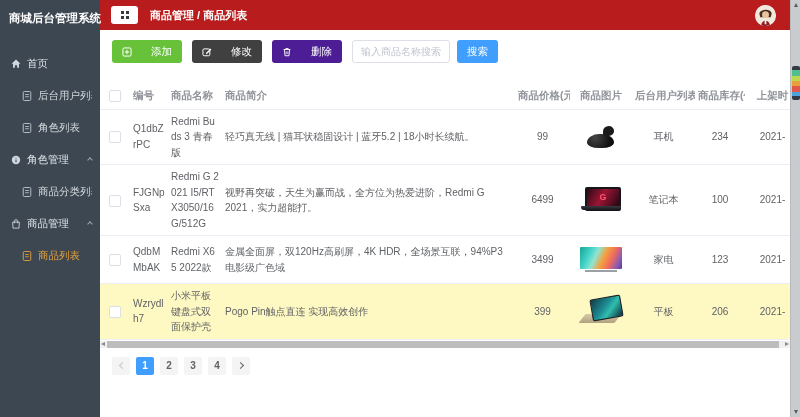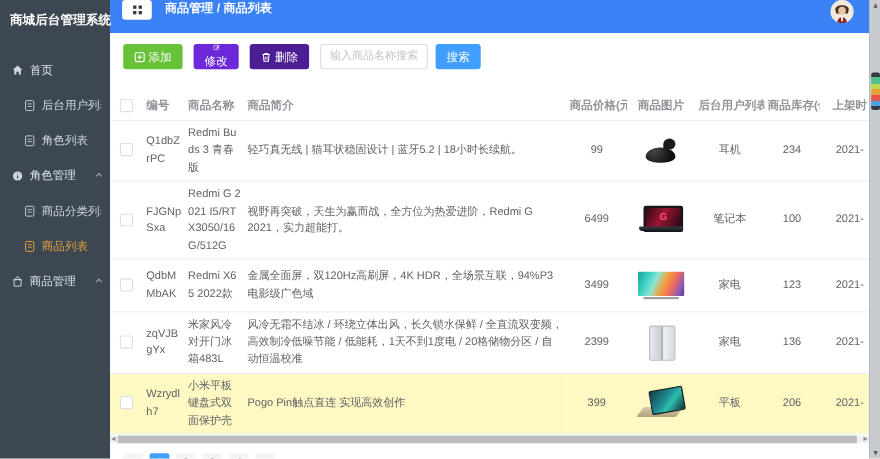--- a/index.html
+++ b/index.html
@@ -13,35 +13,35 @@
   .menu-item { display:flex; align-items:center; height:32px; padding:0 8px 0 10px; color:#dde3e8; font-size:10.5px; cursor:pointer; white-space:nowrap; }
   .menu-item.sub { padding-left:21px; color:#d4dade; }
   .menu-item.active { color:#e6a23c; }
   .menu-item .mi { width:12px; height:12px; margin-right:5px; flex:0 0 12px; display:inline-block; }
   .menu-item .lbl { overflow:hidden; text-overflow:clip; flex:1 1 auto; }
   .chev { width:4px; height:4px; border-right:1px solid #9aa5ae; border-bottom:1px solid #9aa5ae; flex:0 0 4px; margin-left:2px; }
   .chev.up { transform:rotate(-135deg); }
   .chev.down { transform:rotate(45deg); }
 
   
-  .header { position:absolute; left:100px; top:0; width:690px; height:30px; background:#3b82f6; display:flex; align-items:flex-start; z-index:4; }
+  .header { position:absolute; left:100px; top:0; width:690px; height:30px; background:#b91c1c; display:flex; align-items:center; z-index:4; }
   .grid-btn { width:27px; height:18px; background:#fff; border-radius:3px; margin-left:11px; display:flex; align-items:center; justify-content:center; border:none; cursor:pointer; }
   .grid-glyph { width:8px; height:8px; position:relative; }
   .grid-glyph::before { content:""; position:absolute; left:0; top:0; width:3px; height:3px; background:#3a3a3a; box-shadow:5px 0 0 #3a3a3a, 0 5px 0 #3a3a3a, 5px 5px 0 #3a3a3a; }
   .breadcrumb { color:#ffffff; font-size:11px; font-weight:bold; margin-left:12px; flex:1; }
   .avatar { width:21px; height:21px; border-radius:50%; margin-right:14px; overflow:hidden; background:#f2ece2; flex:0 0 21px; cursor:pointer; }
 
   
   .main { position:absolute; left:100px; top:30px; width:690px; height:387px; background:#fff; overflow:hidden; }
 
   .toolbar { display:flex; align-items:center; margin:10px 0 0 12px; height:23px; }
-  .btn { display:inline-flex; align-items:center; gap:3px; height:23px; padding:0 10px; border:none; border-radius:3px; color:#fff; font-size:10.5px; cursor:pointer; margin-right:10px; font-family:inherit; }
+  .btn { display:inline-flex; align-items:center; gap:19px; height:23px; padding:0 10px; border:none; border-radius:3px; color:#fff; font-size:10.5px; cursor:pointer; margin-right:10px; font-family:inherit; }
   .btn svg { display:block; }
   .btn-add { background:#67c23a; }
-  .btn-edit { background:#6d28d9;flex-direction:column; }
+  .btn-edit { background:#404040; }
   .btn-del { background:#4c1d95; }
   .search-input { width:98px; height:23px; border:1px solid #dcdfe6; border-radius:3px; padding:0 8px; font-size:10px; color:#606266; outline:none; font-family:inherit; }
   .search-input::placeholder { color:#c0c4cc; }
   .btn-search { background:#409eff; margin-left:7px; margin-right:0; }
 
   
   .table-wrap { margin-top:20px; width:690px; overflow:hidden; }
   table { border-collapse:collapse; table-layout:fixed; width:700px; }
   col.c-cb{width:30px;} col.c-id{width:38px;} col.c-name{width:54px;} col.c-desc{width:293px;}
   col.c-price{width:55px;} col.c-img{width:62px;} col.c-cat{width:63px;} col.c-stock{width:50px;} col.c-date{width:55px;}
@@ -151,39 +151,39 @@
     <div class="menu-item sub">
       <span class="mi">
           <svg viewBox="0 0 16 16">
             <rect x="3" y="2" width="10" height="12" rx="1.5" fill="none" stroke="#c3ccd3" stroke-width="1.2"></rect>
             <path d="M5.5 6 H10.5 M5.5 9 H10.5" stroke="#c3ccd3" stroke-width="1.1"></path>
           </svg>
         </span>
       <span class="lbl">商品分类列表</span>
     </div>
 
+    <div class="menu-item">
+      <span class="mi">
+          <svg viewBox="0 0 16 16">
+            <path d="M3.5 5.5 H12.5 L12 13.5 H4 Z" fill="none" stroke="#cfd6dc" stroke-width="1.2"></path>
+            <path d="M5.8 7 V4.5 a2.2 2.2 0 0 1 4.4 0 V7" fill="none" stroke="#cfd6dc" stroke-width="1.2"></path>
+          </svg>
+        </span>
+      <span class="lbl">商品管理</span>
+      <span class="chev up"></span>
+    </div>
+
     <div class="menu-item sub active">
       <span class="mi">
           <svg viewBox="0 0 16 16">
             <rect x="3" y="2" width="10" height="12" rx="1.5" fill="none" stroke="#e6a23c" stroke-width="1.2"></rect>
             <path d="M5.5 6 H10.5 M5.5 9 H10.5" stroke="#e6a23c" stroke-width="1.1"></path>
           </svg>
         </span>
       <span class="lbl">商品列表</span>
-    </div>
-
-    <div class="menu-item">
-      <span class="mi">
-          <svg viewBox="0 0 16 16">
-            <path d="M3.5 5.5 H12.5 L12 13.5 H4 Z" fill="none" stroke="#cfd6dc" stroke-width="1.2"></path>
-            <path d="M5.8 7 V4.5 a2.2 2.2 0 0 1 4.4 0 V7" fill="none" stroke="#cfd6dc" stroke-width="1.2"></path>
-          </svg>
-        </span>
-      <span class="lbl">商品管理</span>
-      <span class="chev up"></span>
     </div>
 
 
   </nav>
 </aside>
 
 <header class="header">
   <button class="grid-btn">
     <span class="grid-glyph"></span>
   </button>
@@ -284,31 +284,20 @@
           <td><span class="cb"></span></td>
           <td class="break">QdbMMbAK</td>
           <td class="break">Redmi X65 2022款</td>
           <td>金属全面屏，双120Hz高刷屏，4K HDR，全场景互联，94%P3电影级广色域</td>
           <td class="ctr">3499</td>
           <td class="ctr"><span class="pimg" data-img="tv"></span></td>
           <td class="ctr">家电</td>
           <td class="ctr">123</td>
           <td class="ctr">2021-</td>
         </tr>
-        <tr>
-          <td><span class="cb"></span></td>
-          <td class="break">zqVJBgYx</td>
-          <td class="break">米家风冷对开门冰箱483L</td>
-          <td>风冷无霜不结冰 / 环绕立体出风，长久锁水保鲜 / 全直流双变频，高效制冷低噪节能 / 低能耗，1天不到1度电 / 20格储物分区 / 自动恒温校准</td>
-          <td class="ctr">2399</td>
-          <td class="ctr"><span class="pimg" data-img="fridge"></span></td>
-          <td class="ctr">家电</td>
-          <td class="ctr">136</td>
-          <td class="ctr">2021-</td>
-        </tr>
         <tr class="hl">
           <td><span class="cb"></span></td>
           <td class="break">Wzrydlh7</td>
           <td class="break">小米平板 键盘式双面保护壳</td>
           <td>Pogo Pin触点直连 实现高效创作</td>
           <td class="ctr">399</td>
           <td class="ctr"><span class="pimg" data-img="tablet"></span></td>
           <td class="ctr">平板</td>
           <td class="ctr">206</td>
           <td class="ctr">2021-</td>

